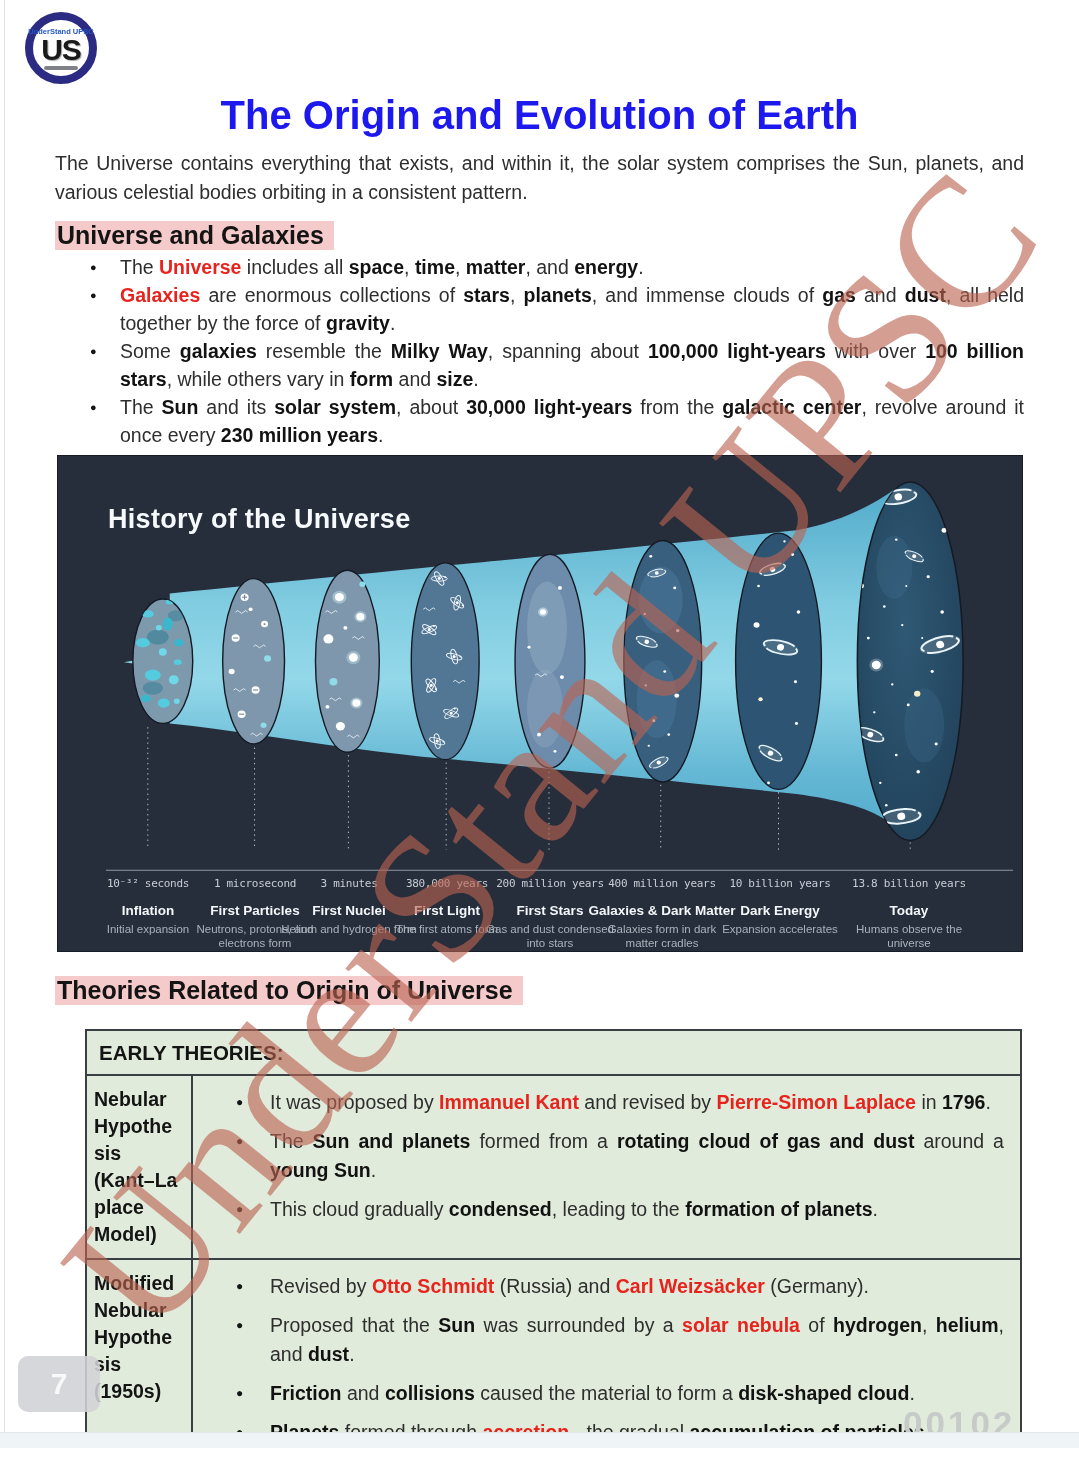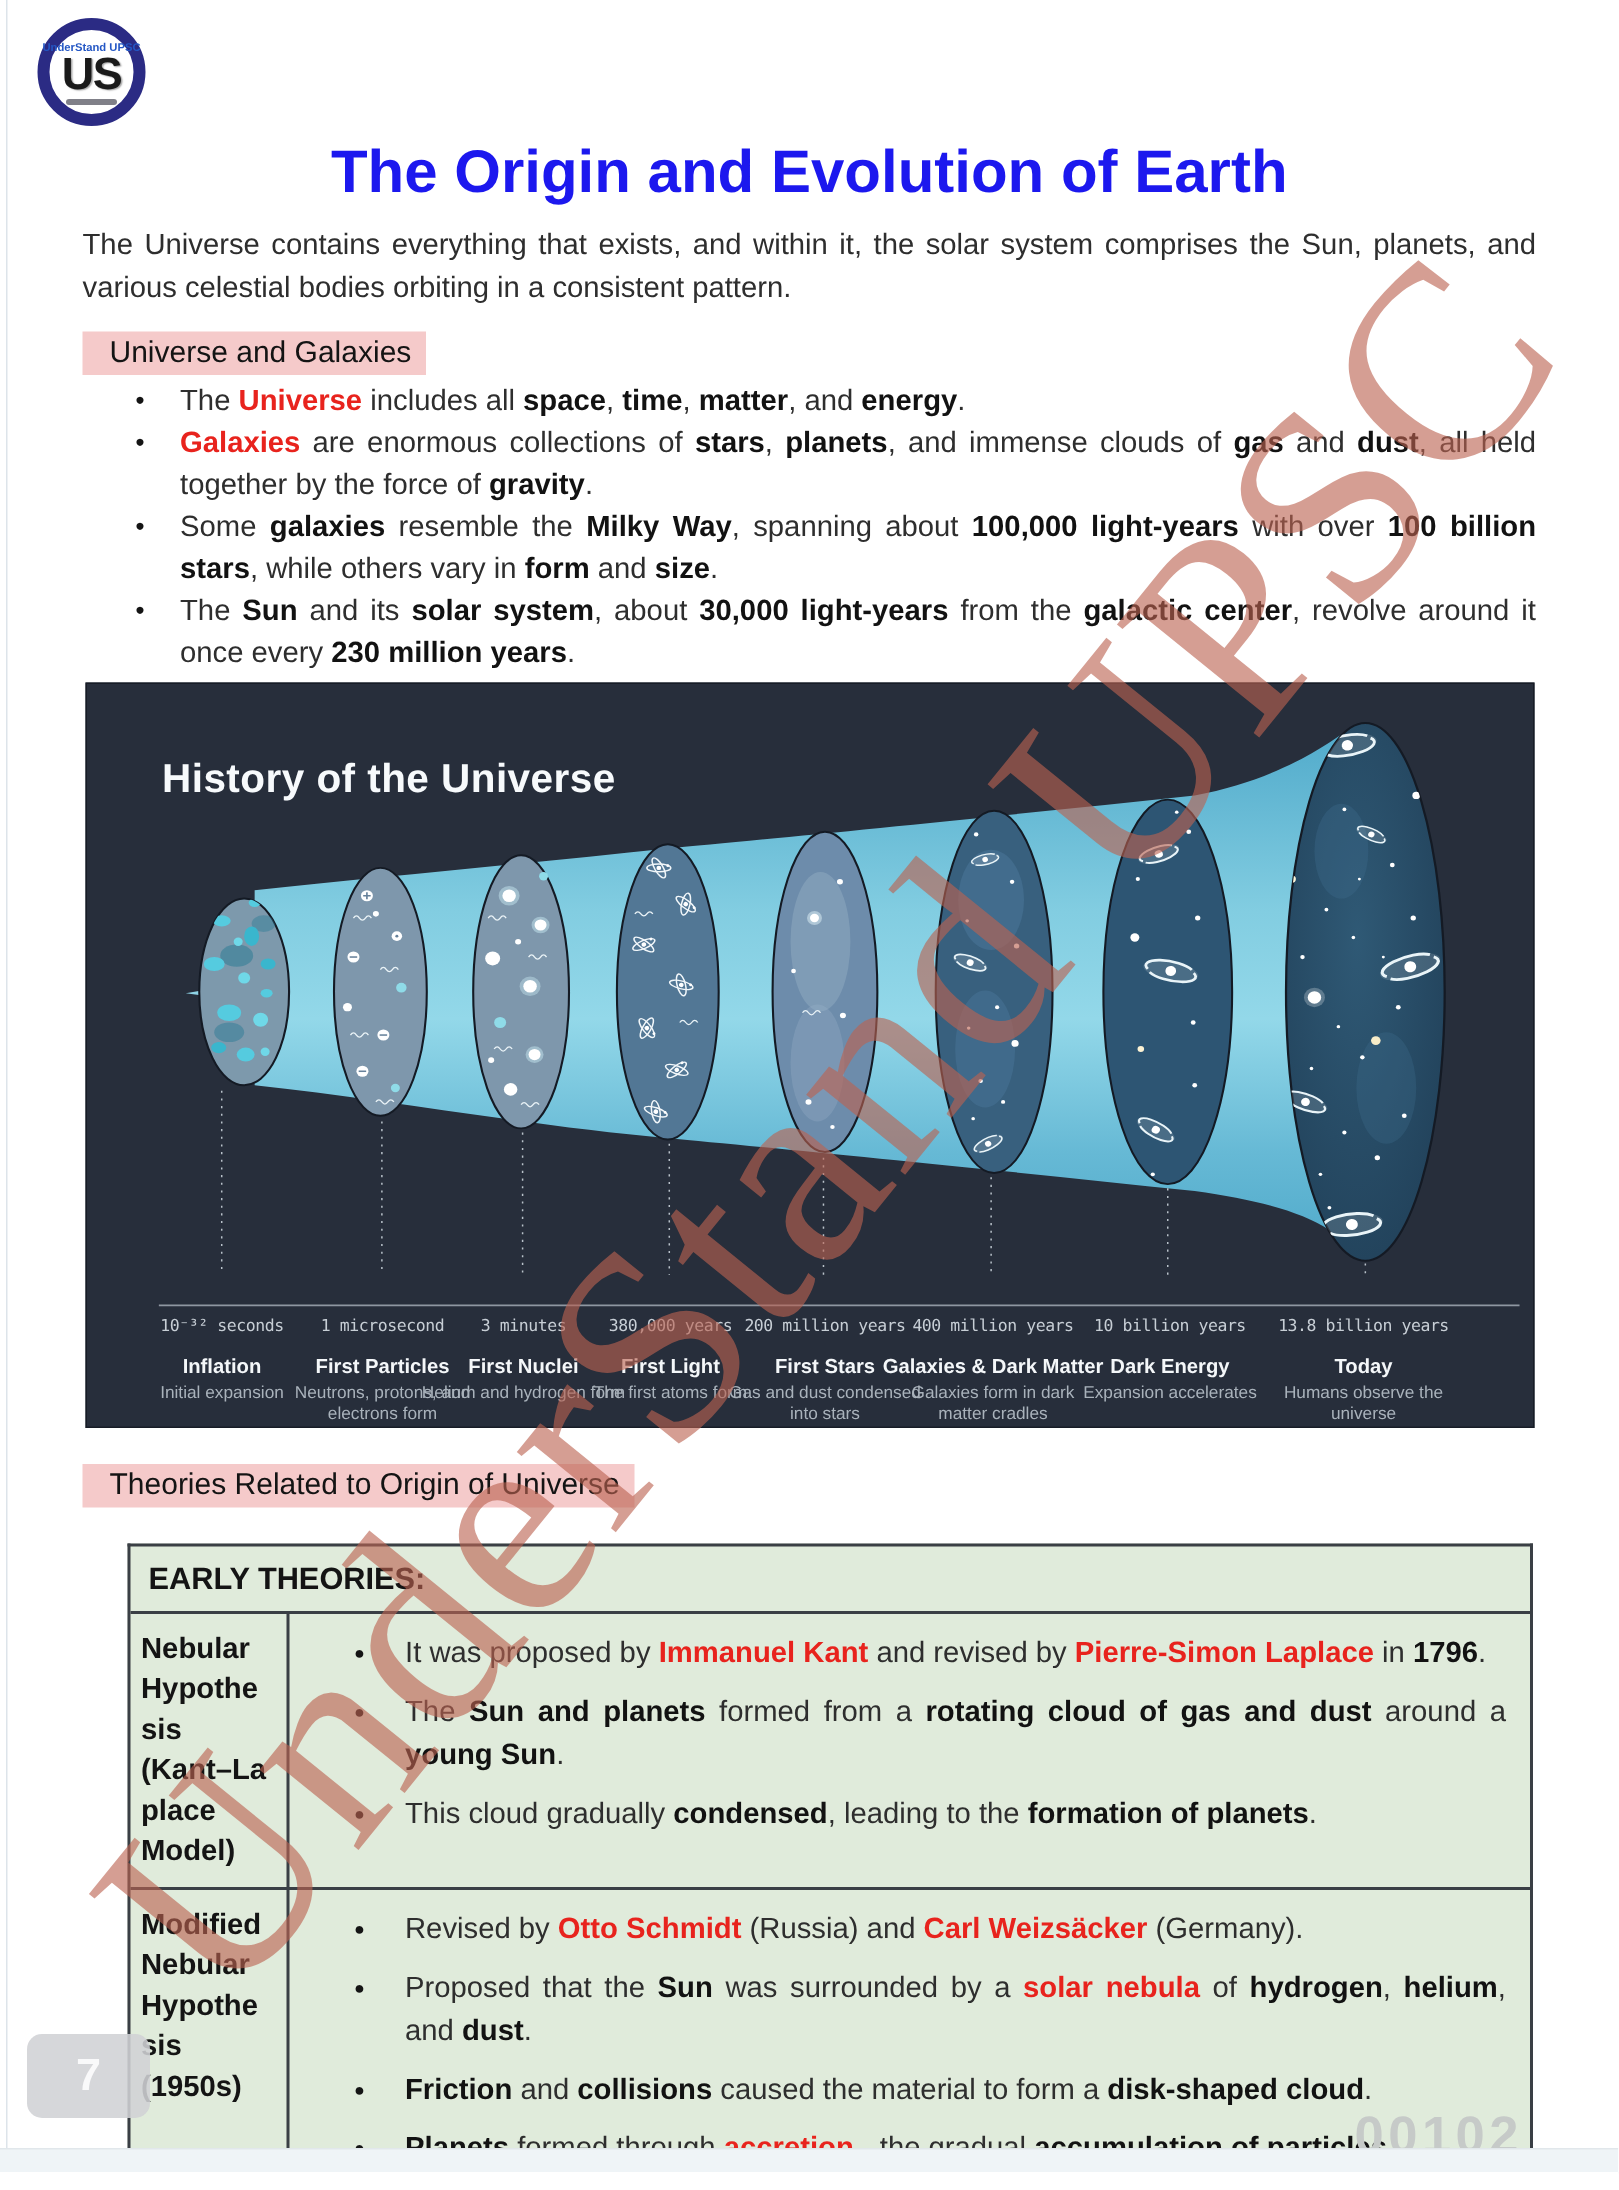--- a/index.html
+++ b/index.html
@@ -17,22 +17,22 @@
         border:8px solid #2b2b84;background:#fff;box-sizing:border-box;
         display:flex;flex-direction:column;align-items:center;justify-content:center;}
   .logo-arc{font-size:7.5px;font-weight:bold;color:#2457c5;white-space:nowrap;margin-top:1px;}
   .logo-us{font-size:30px;font-weight:bold;color:#1a1a1a;line-height:28px;letter-spacing:-1px;
            text-shadow:1px 1px 1px rgba(0,0,0,.35);}
   .logo-tag{width:34px;height:4px;border-radius:2px;background:#4a4a55;opacity:.7;margin-top:2px;}
 
   .doc-title{margin:90px 0 0;text-align:center;font-size:40px;line-height:50px;font-weight:bold;color:var(--blue);}
   .intro{margin:9px 0 0;font-size:19.5px;line-height:29px;text-align:justify;}
 
-  .hl{display:inline-block;background:var(--pink);color:#141414;font-weight:normal;font-size:20px;
-      line-height:26px;padding:1px 10px 2px 18px;}
+  .hl{display:inline-block;background:var(--pink);color:#141414;font-weight:bold;font-size:25px;
+      line-height:26px;padding:1px 10px 2px 2px;}
   .sec1{margin-top:14px;} .sec2{margin-top:24px;}
 
   ul.doc-list{margin:3px 0 0;padding:0 0 0 35px;list-style:none;}
   ul.doc-list li{position:relative;padding-left:30px;font-size:19.5px;line-height:28px;text-align:justify;}
   ul.doc-list li::before{content:"\25CF";position:absolute;left:0;top:0;font-size:11px;color:#141414;}
 
   .seg-b{font-weight:bold;color:var(--ink-bold);}
   .seg-r{font-weight:bold;color:var(--red);}
 
   

